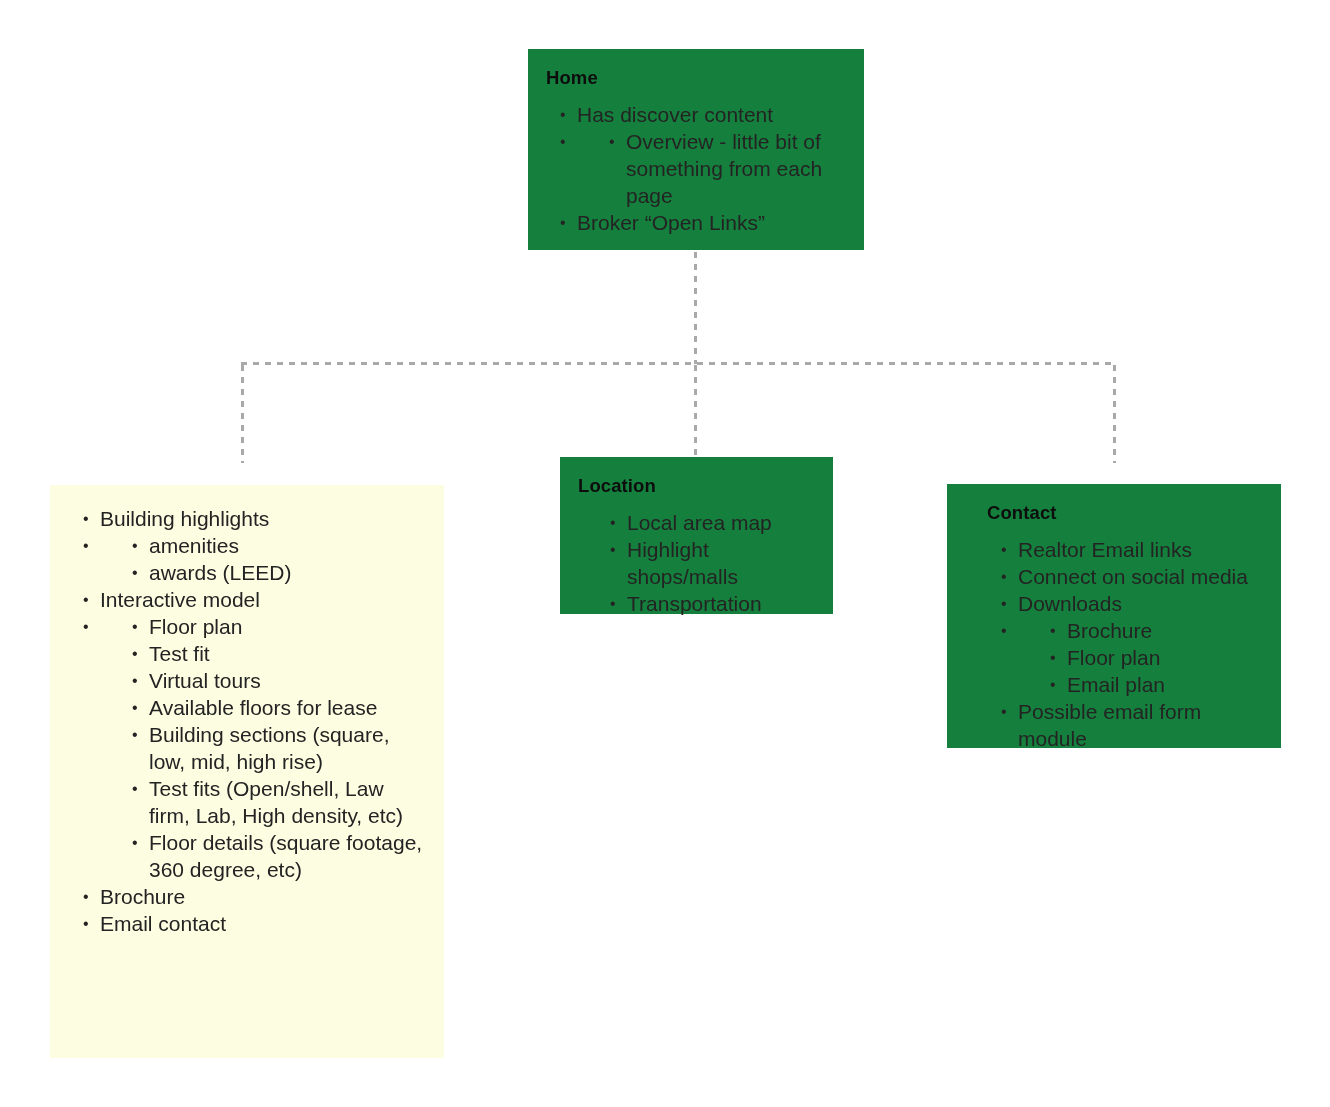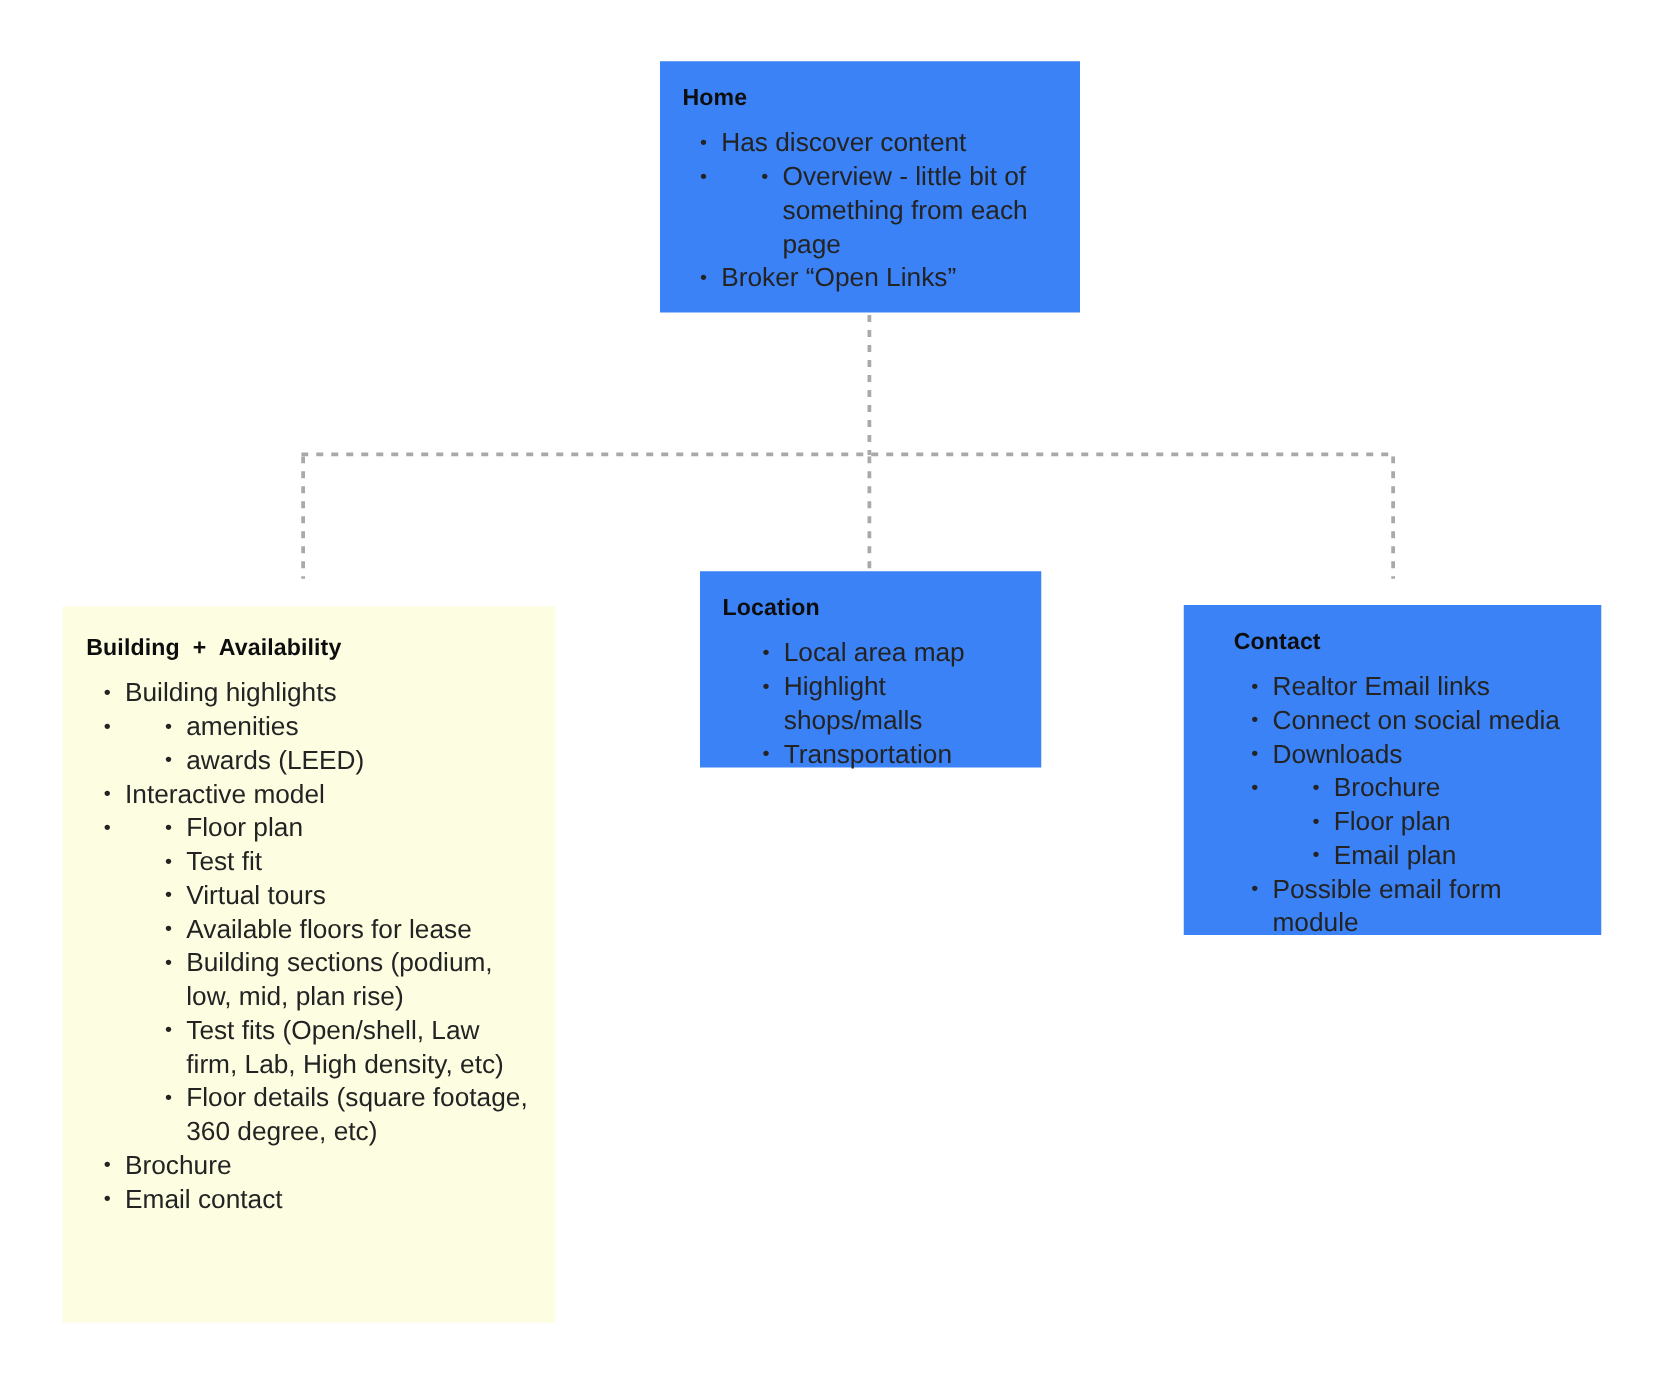--- a/index.html
+++ b/index.html
@@ -45,21 +45,21 @@
   #line-left-down  { left: 241px; top: 365px;  height: 98px; }
   #line-mid-down   { left: 694px; top: 365px;  height: 98px; }
   #line-right-down { left: 1113px; top: 365px; height: 98px; }
 
   
   .node {
     position: absolute;
     box-sizing: border-box;
     padding: 16px 18px 14px 18px;
   }
-  .node.cyan   { background: #3b82f6; }
+  .node.cyan   { background: #15803d; }
   .node.cream  { background: #fdfde2; }
 
   .node-title {
     font-weight: bold;
     font-size: 18.5px;
     line-height: 26px;
     color: #0d0d0d;
     margin: 0 0 10px 0;
     letter-spacing: 0.1px;
     white-space: pre;
@@ -137,37 +137,36 @@
       <li class="nest">
         <ul class="lvl2">
           <li>Overview - little bit of something from each page</li>
         </ul>
       </li>
       <li>Broker “Open Links”</li>
     </ul>
   </div>
 
   <div class="node cream" id="node-building">
-    <div class="node-title">Building  +  Availability</div>
     <ul class="lvl1">
       <li>Building highlights</li>
       <li class="nest">
         <ul class="lvl2">
           <li>amenities</li>
           <li>awards (LEED)</li>
         </ul>
       </li>
       <li class="gap-before">Interactive model</li>
       <li class="nest">
         <ul class="lvl2">
           <li>Floor plan</li>
           <li>Test fit</li>
           <li>Virtual tours</li>
           <li>Available floors for lease</li>
-          <li>Building sections (podium, low, mid, plan rise)</li>
+          <li>Building sections (square, low, mid, high rise)</li>
           <li>Test fits (Open/shell, Law firm, Lab, High density, etc)</li>
           <li>Floor details (square footage, 360 degree, etc)</li>
         </ul>
       </li>
       <li class="blank-before">Brochure</li>
       <li>Email contact</li>
     </ul>
   </div>
 
   <div class="node cyan" id="node-location">

